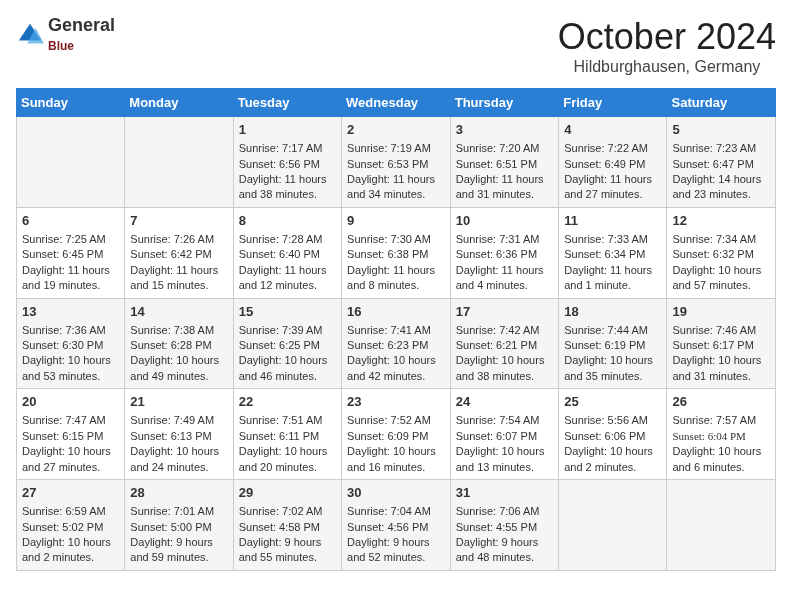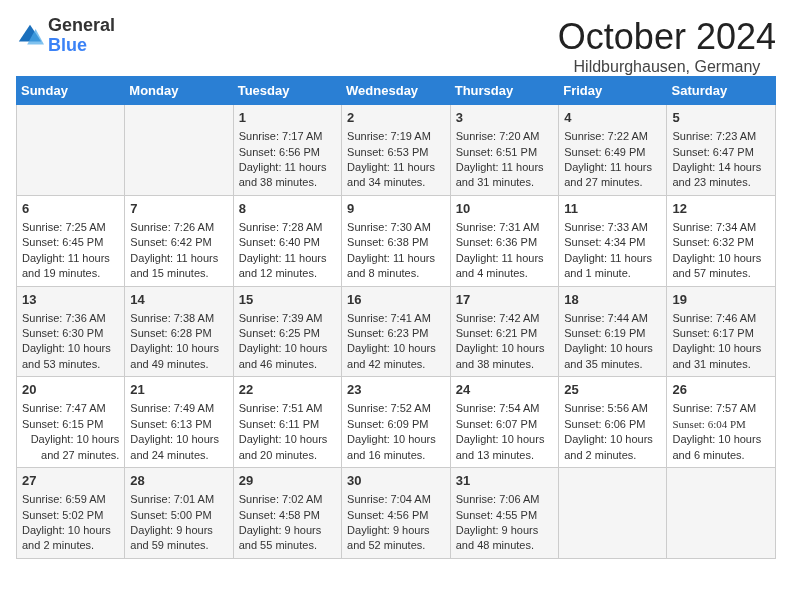--- a/index.html
+++ b/index.html
@@ -7,37 +7,37 @@
       font-family: Arial, sans-serif;
       background: #fff;
       width: 792px;
       min-height: 612px;
       padding: 16px;
     }
     .header-area {
       display: flex;
       justify-content: space-between;
       align-items: flex-start;
-      margin-bottom: 0;
+      margin-bottom: 12px;
     }
     .logo {
       display: flex;
       align-items: center;
       gap: 4px;
     }
     .logo-text-general {
       font-size: 18px;
       font-weight: bold;
       color: #333;
       line-height: 1.1;
     }
     .logo-text-blue {
-      font-size: 18px;
+      font-size: 12px;
       font-weight: bold;
-      color: #3b82f6;
+      color: #7f1d1d;
       line-height: 1.1;
     }
     .logo-icon {
       width: 28px;
       height: 28px;
     }
     .title-area {
       text-align: center;
     }
     .month-title {
@@ -185,21 +185,21 @@
         </td>
         <td>
           <span class="day-number">10</span>
           <span style="display: block;">Sunrise: 7:31 AM</span>
           <span style="display: block;">Sunset: 6:36 PM</span>
           <span style="display: block;">Daylight: 11 hours and 4 minutes.</span>
         </td>
         <td>
           <span class="day-number">11</span>
           <span style="display: block;">Sunrise: 7:33 AM</span>
-          <span style="display: block;">Sunset: 4:34 PM</span>
+          <span style="display: block;">Sunset: 6:34 PM</span>
           <span style="display: block;">Daylight: 11 hours and 1 minute.</span>
         </td>
         <td>
           <span class="day-number">12</span>
           <span style="display: block;">Sunrise: 7:34 AM</span>
           <span style="display: block;">Sunset: 6:32 PM</span>
           <span style="display: block;">Daylight: 10 hours and 57 minutes.</span>
         </td>
       </tr>
       <tr>
@@ -244,21 +244,21 @@
           <span style="display: block;">Sunrise: 7:46 AM</span>
           <span style="display: block;">Sunset: 6:17 PM</span>
           <span style="display: block;">Daylight: 10 hours and 31 minutes.</span>
         </td>
       </tr>
       <tr>
         <td>
           <span class="day-number">20</span>
           <span style="display: block;">Sunrise: 7:47 AM</span>
           <span style="display: block;">Sunset: 6:15 PM</span>
-          <span style="display: block; text-align: right;">Daylight: 10 hours and 27 minutes.</span>
+          <span style="display: block;">Daylight: 10 hours and 27 minutes.</span>
         </td>
         <td>
           <span class="day-number">21</span>
           <span style="display: block;">Sunrise: 7:49 AM</span>
           <span style="display: block;">Sunset: 6:13 PM</span>
           <span style="display: block;">Daylight: 10 hours and 24 minutes.</span>
         </td>
         <td>
           <span class="day-number">22</span>
           <span style="display: block;">Sunrise: 7:51 AM</span>

